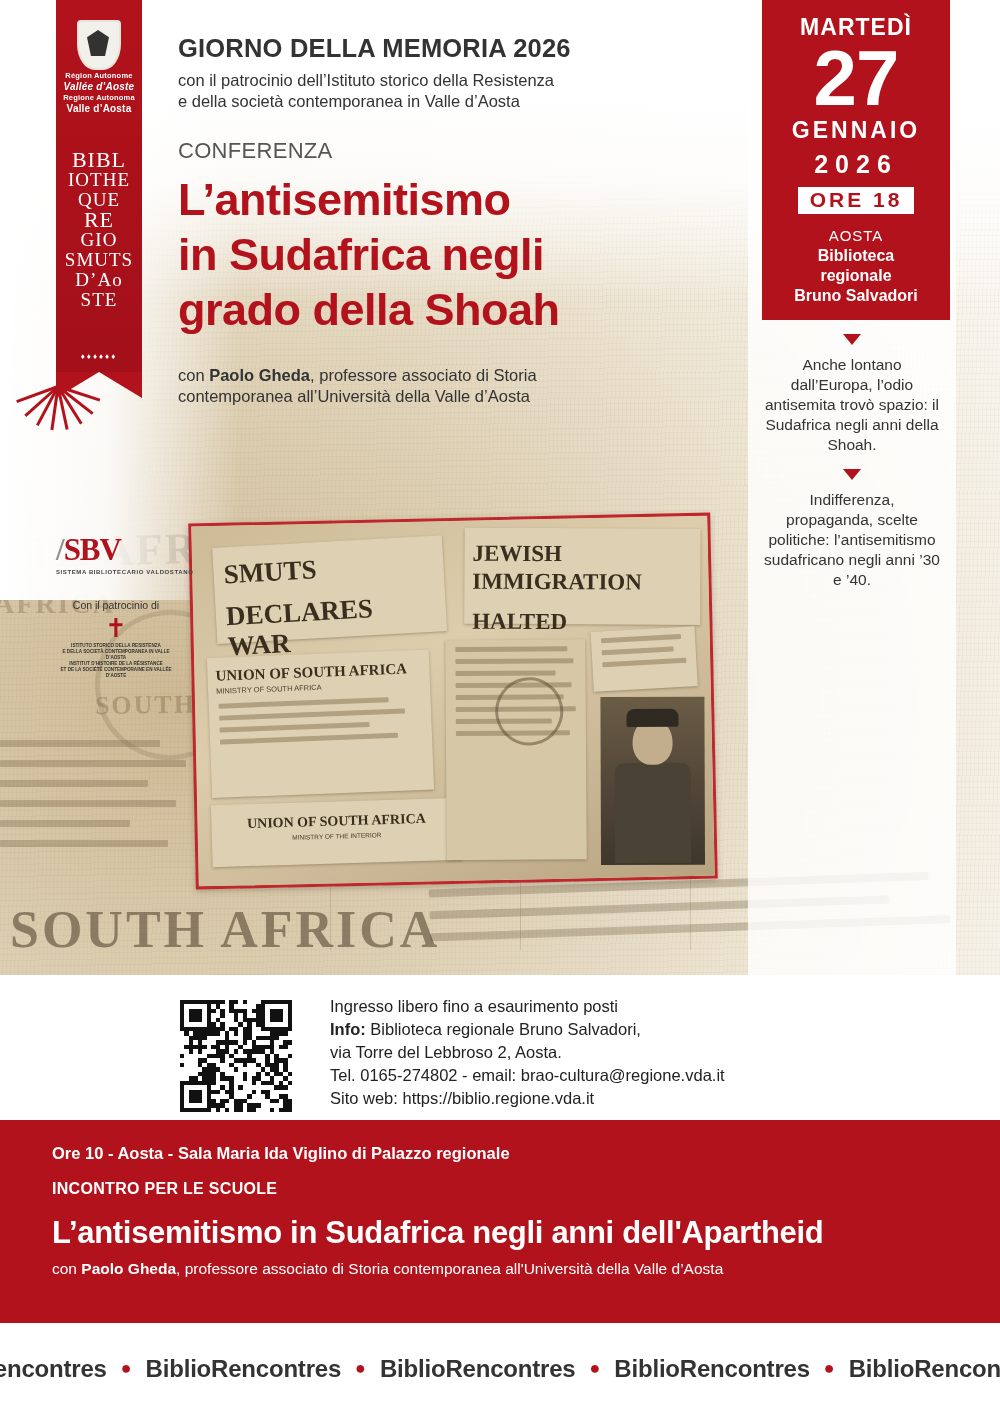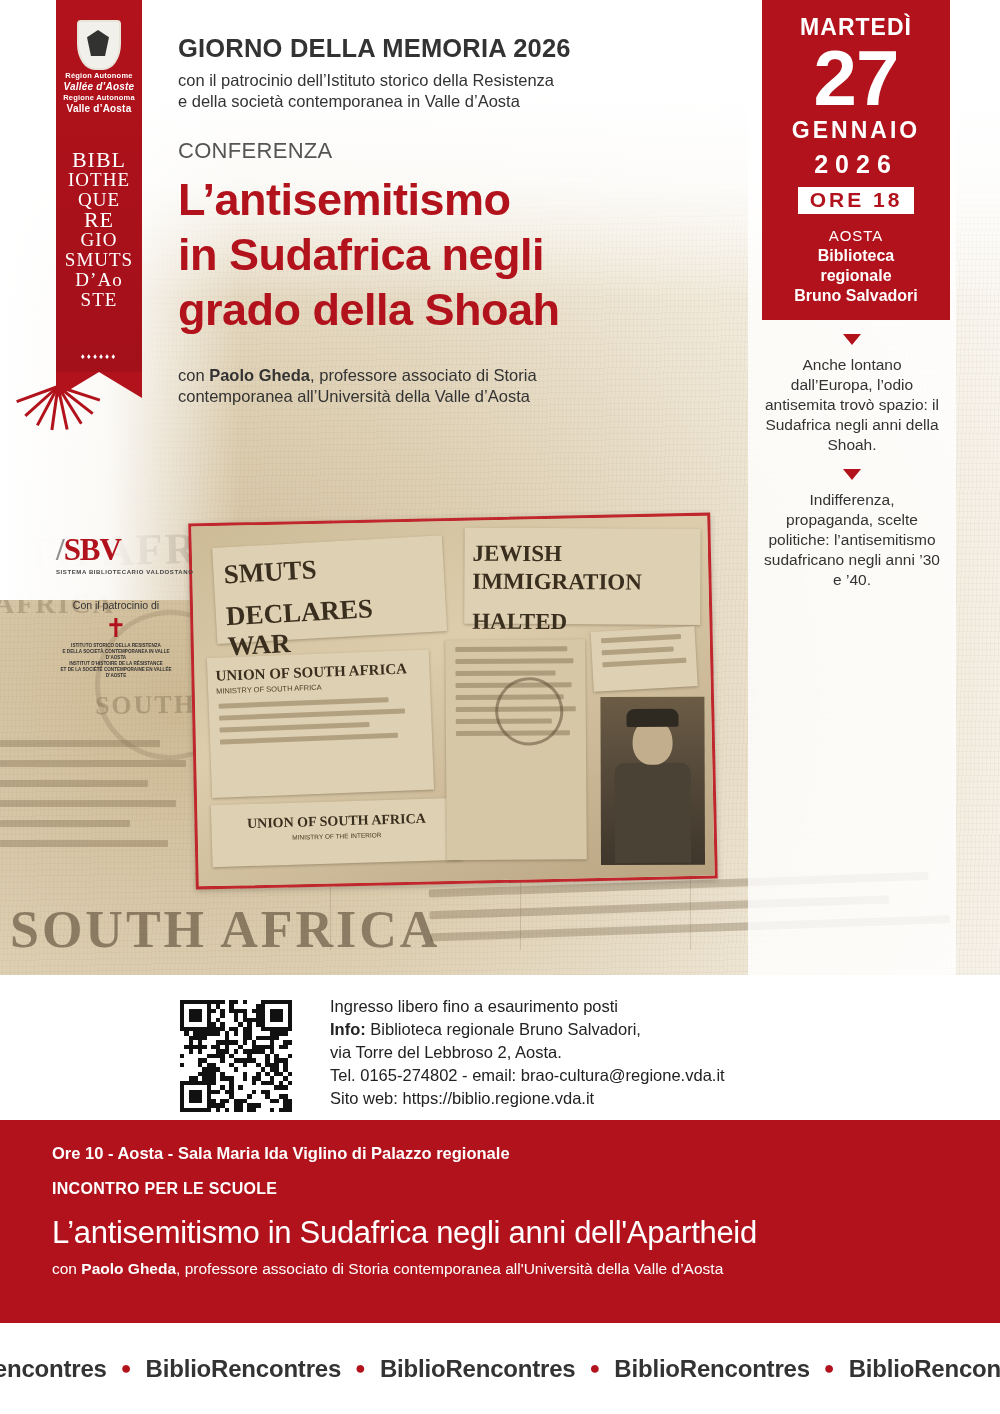--- a/index.html
+++ b/index.html
@@ -203,21 +203,21 @@
   .info-band{position:absolute;left:0;top:975px;width:1000px;height:145px;background:#fff;z-index:7;}
   .qr{position:absolute;left:180px;top:1000px;width:112px;height:112px;z-index:8;background:#fff;}
   .qr canvas,.qr .cell{position:absolute;background:#111;}
   .info-text{position:absolute;left:330px;top:995px;width:560px;font-size:16.5px;line-height:23px;color:#222;z-index:8;}
   .info-text b{font-weight:bold;}
 
   
   .red-band{position:absolute;left:0;top:1120px;width:1000px;height:210px;background:#b2121b;color:#fff;z-index:7;}
   .rb-1{position:absolute;left:52px;top:24px;font-size:16.5px;font-weight:bold;}
   .rb-2{position:absolute;left:52px;top:60px;font-size:16px;font-weight:bold;letter-spacing:.3px;}
-  .rb-3{position:absolute;left:52px;top:95px;font-size:31px;font-weight:normal;letter-spacing:-.3px;}
+  .rb-3{position:absolute;left:52px;top:95px;font-size:31px;font-weight:bold;letter-spacing:-.3px;}
   .rb-4{position:absolute;left:52px;top:140px;font-size:15.5px;}
   .rb-4 b{font-weight:bold;}
   .rb-5{position:absolute;left:52px;top:168px;font-size:12.5px;line-height:17px;font-weight:bold;}
 
   
   .footer{position:absolute;left:0;top:1323px;width:1000px;height:91px;background:#fff;z-index:7;
     display:flex;align-items:center;justify-content:center;overflow:hidden;gap:0px;}
   .f-item{font-size:24px;font-weight:bold;color:#333;white-space:nowrap;letter-spacing:-.2px;}
   .f-dot{color:#b2121b;font-size:18px;margin:0 14px;}
 </style>

